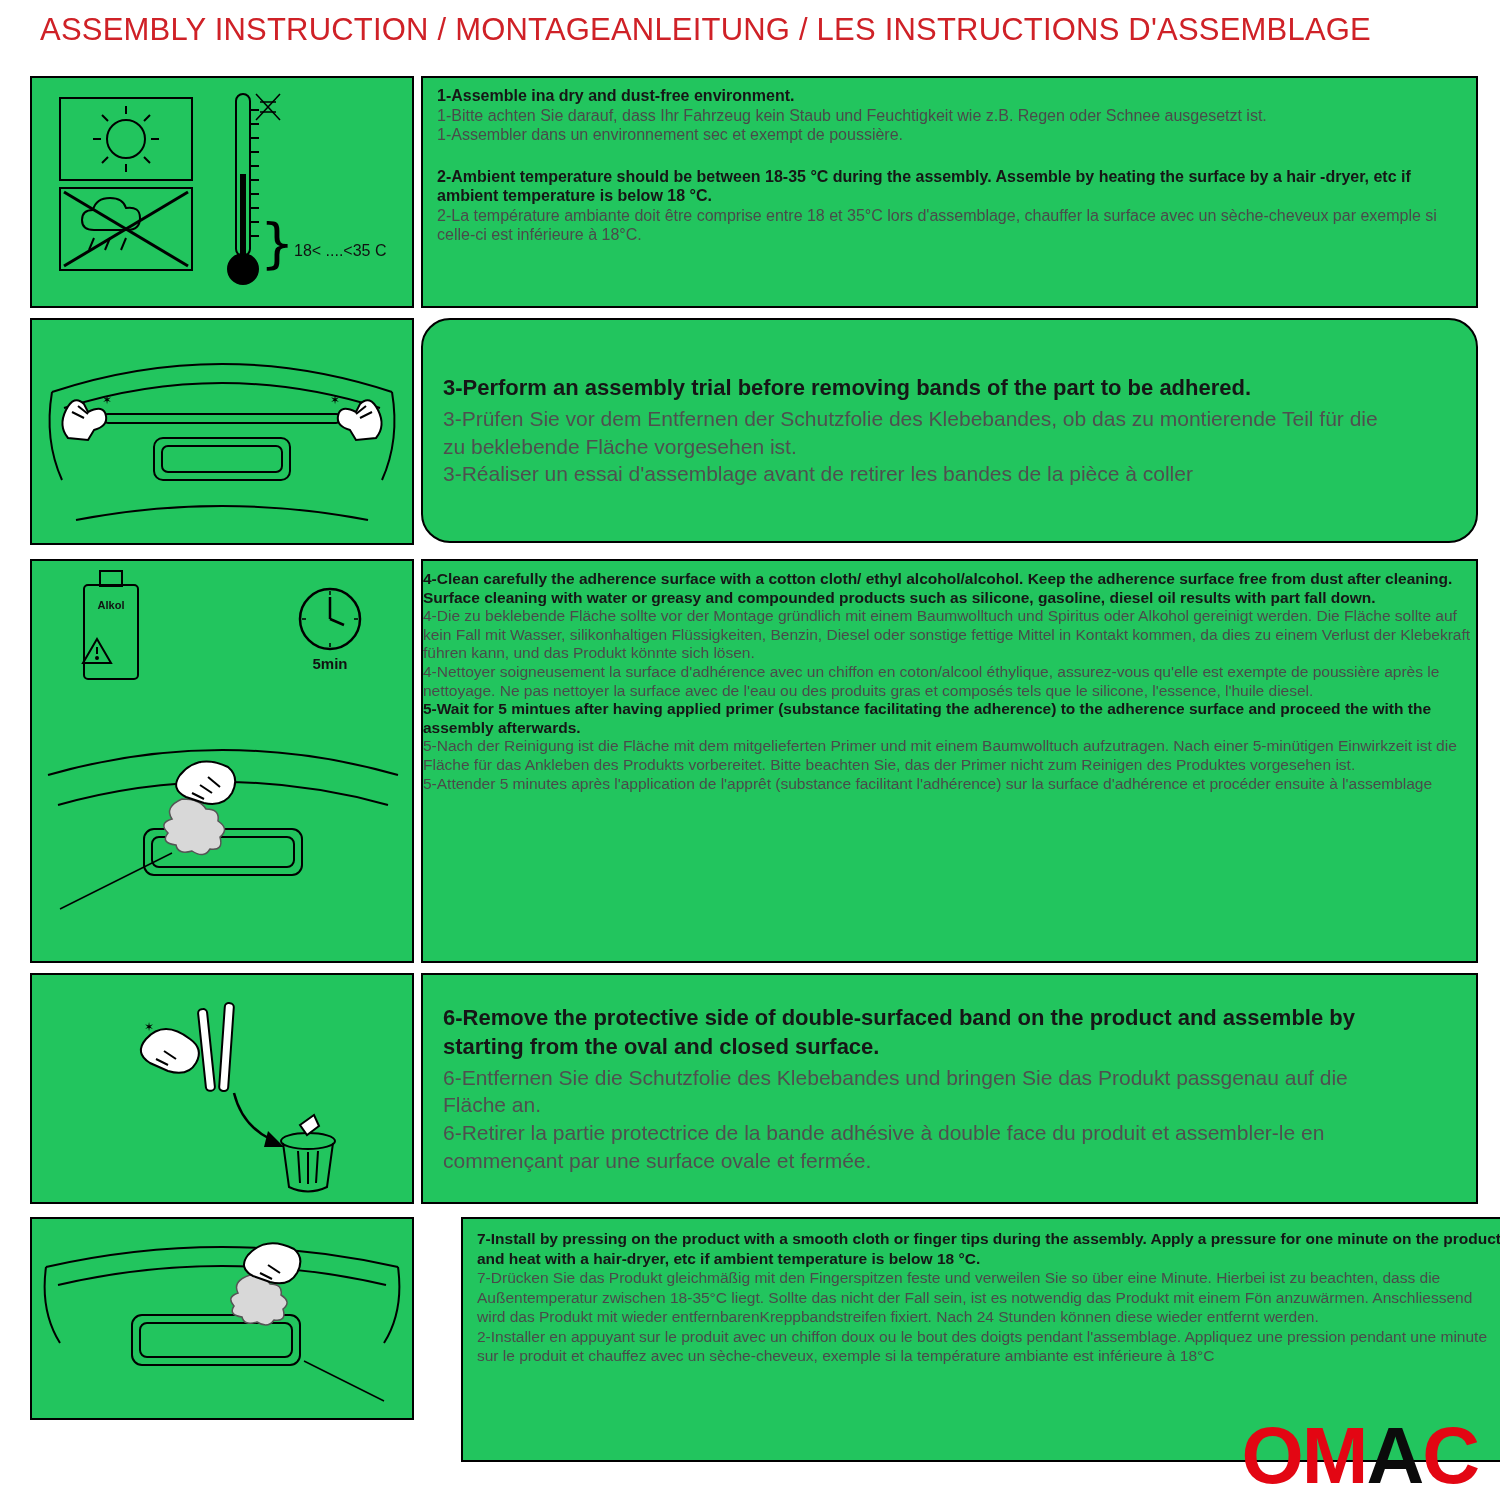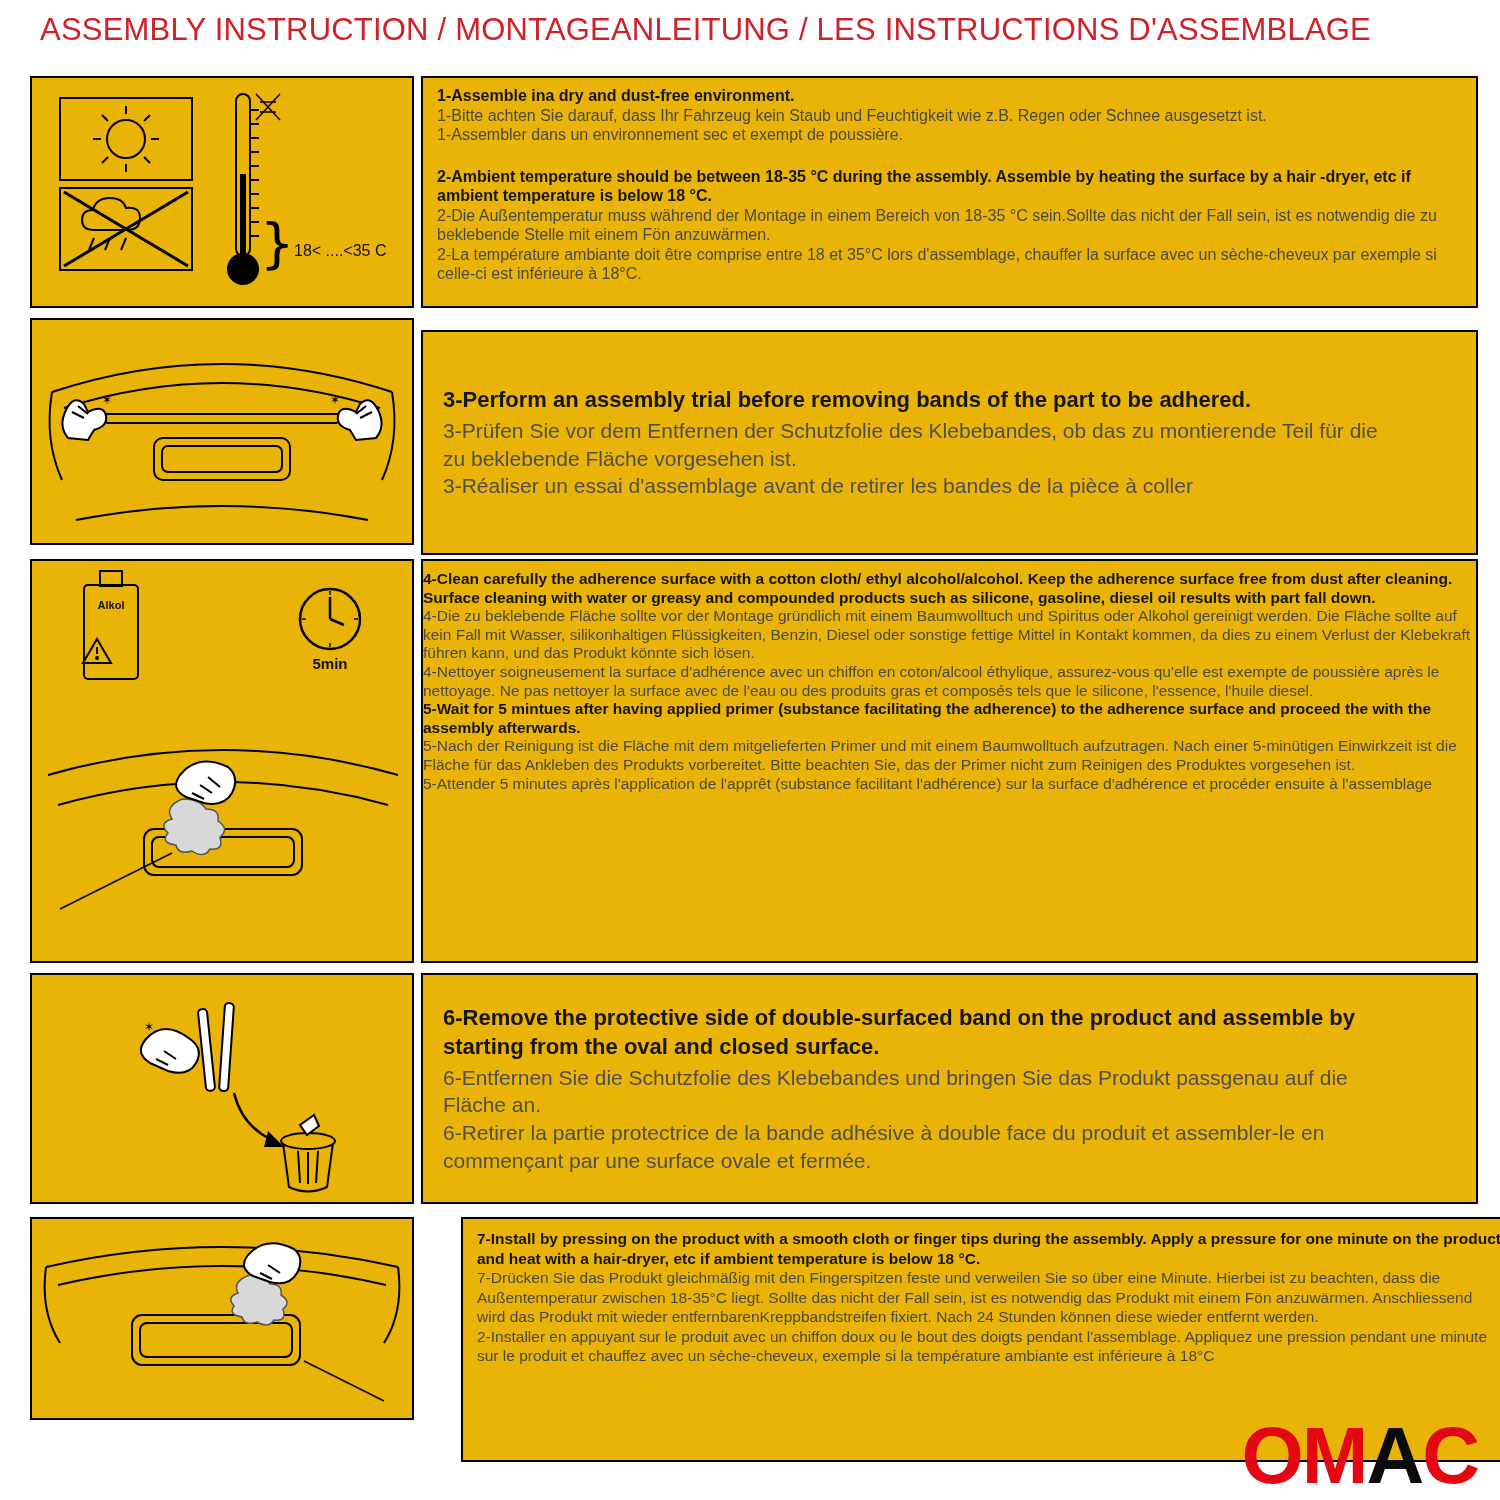--- a/index.html
+++ b/index.html
@@ -1,20 +1,20 @@
 <!DOCTYPE html>
 <html><head>
 <meta charset="utf-8">
 <style>
   html,body{margin:0;padding:0;background:#ffffff;}
   .page{position:relative;width:1500px;height:1500px;background:#fff;overflow:hidden;
         font-family:"Liberation Sans","DejaVu Sans",sans-serif;color:#1b1b1b;}
   .title{position:absolute;top:12px;left:40px;width:1430px;font-size:31px;font-weight:normal;
          color:#cf2127;letter-spacing:.2px;white-space:nowrap;}
-  .box{position:absolute;border:2px solid #000;background:#eab308;box-sizing:border-box;overflow:hidden;}
+  .box{position:absolute;border:2px solid #000;background:#22c55e;box-sizing:border-box;overflow:hidden;}
   .leftbox{left:30px;width:384px;}
   .rightbox{left:421px;width:1057px;}
   p{margin:0;}
   .b{font-weight:bold;color:#161616;}
   .t{color:#4a4a4a;}
   
   .s1{padding:8px 14px;}
   .s1 p{font-size:16px;line-height:1.22;}
   .s1 .gap{margin-top:22px;}
   
@@ -91,21 +91,20 @@
       </g>
       <text x="228" y="184" font-size="54" font-family="DejaVu Sans, sans-serif" fill="#000" stroke="none">}</text>
       <text class="ill-label" x="262" y="178" font-size="16" fill="#111">18&lt; ....&lt;35 C</text>
     </svg>
   </div>
   <div class="box rightbox s1" style="top:76px;height:232px;">
     <p class="b">1-Assemble ina dry and dust-free environment.</p>
     <p class="t">1-Bitte achten Sie darauf, dass Ihr Fahrzeug kein Staub und Feuchtigkeit wie z.B. Regen oder Schnee ausgesetzt ist.</p>
     <p class="t">1-Assembler dans un environnement sec et exempt de poussière.</p>
     <p class="b gap">2-Ambient temperature should be between 18-35 °C  during the assembly. Assemble by heating the surface by a hair -dryer, etc if ambient temperature is below 18 °C.</p>
-    <p class="t">2-Die Außentemperatur muss während der Montage in einem Bereich von 18-35 °C  sein.Sollte das nicht der Fall sein, ist es notwendig die zu beklebende Stelle mit einem Fön anzuwärmen.</p>
     <p class="t">2-La température ambiante doit être comprise entre 18 et 35°C lors d'assemblage, chauffer la surface avec un sèche-cheveux par exemple si celle-ci est inférieure à 18°C.</p>
   </div>
 
   <div class="box leftbox" style="top:318px;height:227px;">
     <svg width="380" height="223" viewBox="0 0 380 223">
       <g stroke="#000" fill="none" stroke-width="2">
         <path d="M20,72 Q190,16 360,72"></path>
         <path d="M32,88 Q190,38 348,88"></path>
         <path d="M20,72 Q12,120 30,160"></path>
           <path d="M360,72 Q368,120 350,160"></path>
@@ -125,21 +124,21 @@
         <path d="M344,118 q10,-12 2,-28 q-8,-16 -18,-6 l-4,8 q-16,-8 -18,4 q-2,10 12,14 l6,10 z"></path>
         <line x1="340" y1="92" x2="328" y2="98"></line>
           <line x1="334" y1="86" x2="324" y2="94"></line>
       </g>
       <g fill="#000">
         <text x="70" y="84" font-size="12">✶</text>
         <text x="298" y="84" font-size="12">✶</text>
       </g>
     </svg>
   </div>
-  <div class="box rightbox big" style="top:330px;height:225px;">
+  <div class="box rightbox big" style="top:318px;height:225px;border-radius:29px;">
     <div class="inner">
       <p class="b">3-Perform an assembly trial before removing bands of the part to be adhered.</p>
       <p class="t">3-Prüfen Sie vor dem Entfernen der Schutzfolie des Klebebandes, ob das zu montierende Teil für die zu beklebende Fläche vorgesehen ist.</p>
       <p class="t">3-Réaliser un essai d'assemblage avant de retirer les bandes de la pièce à coller</p>
     </div>
   </div>
 
   <div class="box leftbox" style="top:559px;height:404px;">
     <svg width="380" height="400" viewBox="0 0 380 400">
 

